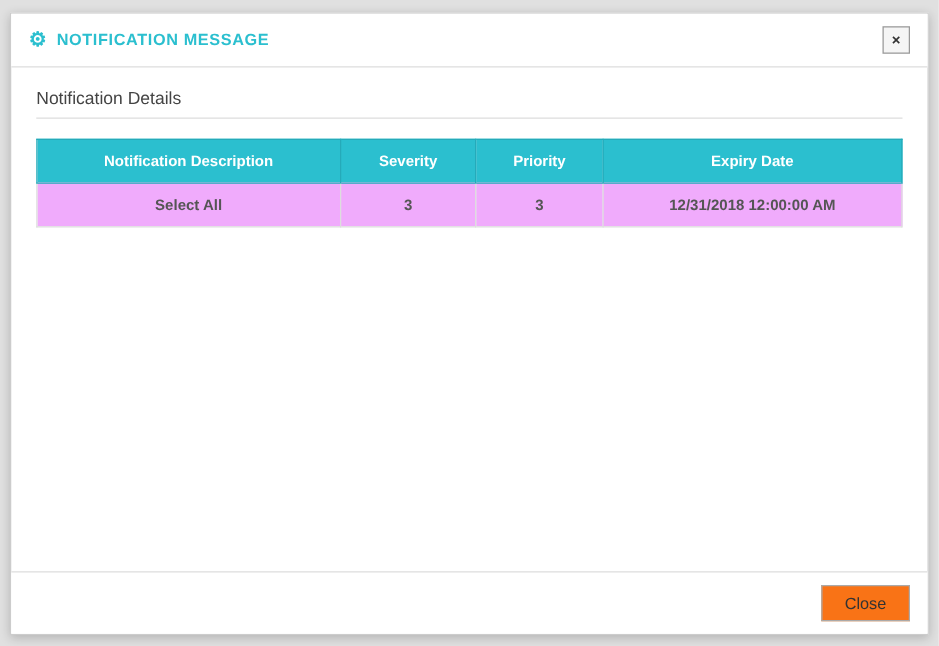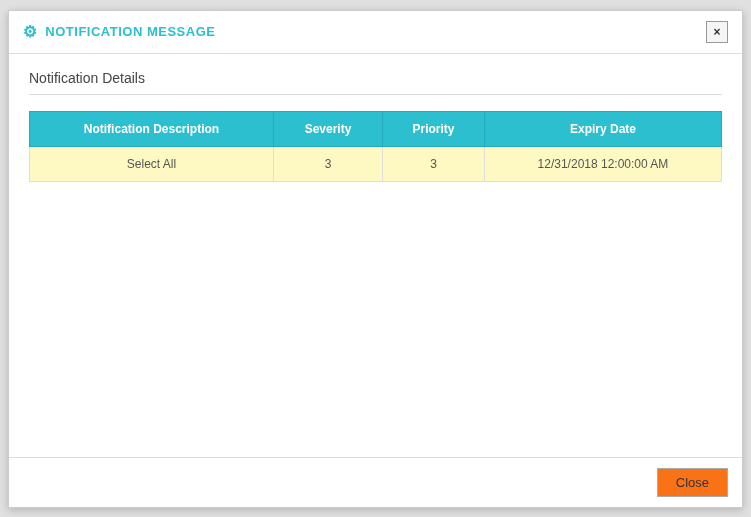--- a/index.html
+++ b/index.html
@@ -110,21 +110,22 @@
     .data-table thead th {
       color: #ffffff;
       padding: 10px 12px;
       font-size: 12px;
       font-weight: bold;
       text-align: center;
       border: 1px solid #25aab9;
     }
 
     .data-table tbody tr {
-      background: #fef9c3;
+      background: #f0abfc;
+      font-weight: bold;
     }
 
     .data-table tbody td {
       padding: 10px 12px;
       font-size: 12px;
       color: #555;
       text-align: center;
       border: 1px solid #dddddd;
     }
 

